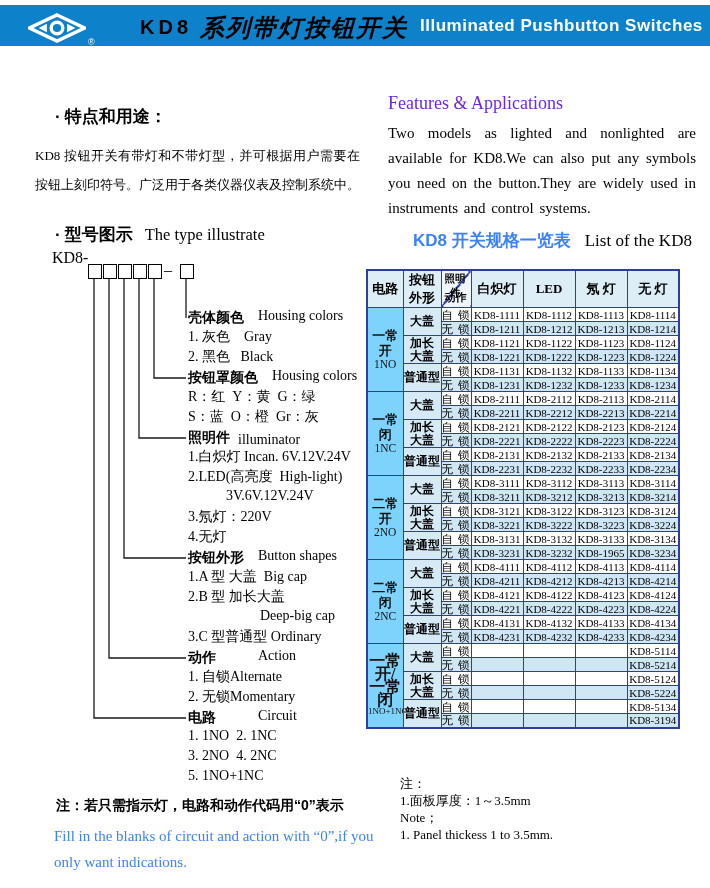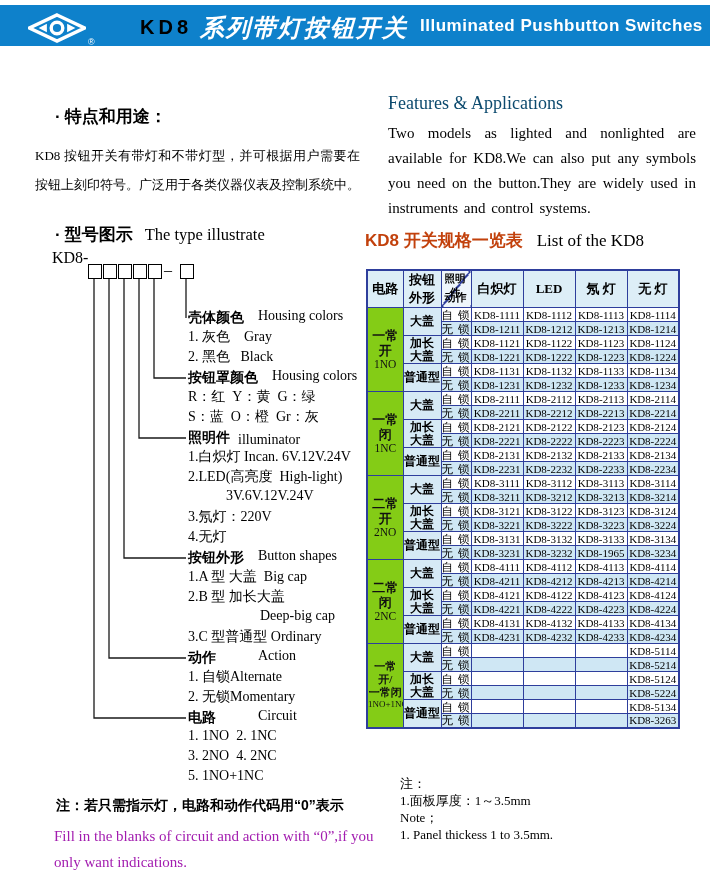--- a/index.html
+++ b/index.html
@@ -4,59 +4,59 @@
 <style>
   html,body{margin:0;padding:0;background:#fff;}
   .page{position:relative;width:710px;height:888px;background:#fff;overflow:hidden;
         font-family:"Liberation Serif","DejaVu Serif",serif;color:#111;}
   .abs{position:absolute;}
   
   .band{position:absolute;left:0;top:5px;width:710px;height:41px;background:#0e81cb;}
   .band .kd8{position:absolute;left:140px;top:11px;font:700 20px "Liberation Sans","DejaVu Sans",sans-serif;
              letter-spacing:4px;color:#000;}
   .band .tzh{position:absolute;left:200px;top:7px;font:900 24px "Liberation Sans","DejaVu Sans",sans-serif;
-             font-style:italic;letter-spacing:2px;color:#ffffff;}
+             font-style:italic;letter-spacing:2px;color:#000000;}
   .band .ten{position:absolute;left:420px;top:11px;font:600 17px "Liberation Sans","DejaVu Sans",sans-serif;
              color:#fff;letter-spacing:0.5px;}
   .logo{position:absolute;left:28px;top:8px;}
   
   .h-zh{font:700 17px "Liberation Sans","DejaVu Sans",sans-serif;color:#000;}
   .h-en{font:400 16.5px "Liberation Serif","DejaVu Serif",serif;color:#000;}
   .para{font-size:13px;line-height:29px;text-align:justify;color:#000;}
-  .fe-title{font:400 18px "Liberation Serif","DejaVu Serif",serif;color:#0c4a6e;}
+  .fe-title{font:400 18px "Liberation Serif","DejaVu Serif",serif;color:#6d28d9;}
   .fe-body{font-size:15px;line-height:25px;text-align:justify;word-spacing:2px;color:#000;}
   
   #diag-svg{position:absolute;left:0;top:0;width:710px;height:888px;pointer-events:none;}
   .dbox{position:absolute;width:12px;height:13px;border:1.5px solid #000;background:#fff;}
   .dprefix{position:absolute;font:400 16px "Liberation Serif","DejaVu Serif",serif;color:#000;}
   .sec-label-zh{font:700 14px "Liberation Sans","DejaVu Sans",sans-serif;color:#000;}
   .sec-label-en{position:absolute;font:400 14px "Liberation Serif","DejaVu Serif",serif;color:#000;white-space:pre;}
   .sec-item{position:absolute;font:400 14px "Liberation Serif","DejaVu Serif",serif;color:#000;white-space:pre;}
   .note-zh{font:700 14px "Liberation Sans","DejaVu Sans",sans-serif;color:#000;}
-  .note-en{font-size:15px;line-height:26px;color:#a21caf;}
+  .note-en{font-size:15px;line-height:26px;color:#3b82f6;}
   
-  .tbl-title-zh{font:700 17px "Liberation Sans","DejaVu Sans",sans-serif;color:#c2410c;}
+  .tbl-title-zh{font:700 17px "Liberation Sans","DejaVu Sans",sans-serif;color:#3b82f6;margin-left:48px;}
   .tbl-title-en{font:400 17px "Liberation Serif","DejaVu Serif",serif;color:#000;margin-left:10px;}
   table.spec{border-collapse:collapse;table-layout:fixed;width:312px;border:2px solid #2e3e9c;}
   table.spec td,table.spec th{border:1px solid #2e3e9c;padding:0;text-align:center;vertical-align:middle;overflow:hidden;}
   table.spec th{height:34px;background:#ddeef7;font:700 13px "Liberation Serif","DejaVu Serif",serif;color:#000;}
   table.spec th.diag{position:relative;background:#eef6fb;
      background-image:linear-gradient(to bottom right,transparent calc(50% - 1px),#2e3e9c calc(50% - 1px),#2e3e9c calc(50% + 1px),transparent calc(50% + 1px));}
   .diag-top{position:absolute;top:1px;right:2px;font:700 10.5px "Liberation Serif",serif;}
   .diag-bot{position:absolute;bottom:2px;left:3px;font:700 11px "Liberation Serif",serif;}
   table.spec tr.r{height:14px;}
   td.code{font-size:11px;line-height:12px;color:#000;}
   td.act{font-size:11.5px;line-height:12px;color:#000;letter-spacing:1px;}
   .r-lock td.code,.r-lock td.act{background:#fff;}
   .r-unlock td.code,.r-unlock td.act{background:#cfe7f4;}
-  td.c-circuit{background:#84cc16;}
+  td.c-circuit{background:#7dd3fc;}
   td.c-shape{background:#d6eaf5;font:600 12px "Liberation Serif",serif;line-height:13px;color:#000;}
   td.c-circuit .zl{font:700 13px "Liberation Serif",serif;line-height:15px;}
   td.c-circuit .ll{font:400 11.5px "Liberation Serif",serif;line-height:13px;}
-  td.c-circuit.small .zl{font-size:11px;line-height:13px;}
+  td.c-circuit.small .zl{font-size:16px;line-height:13px;}
   td.c-circuit.small .ll{font-size:9px;line-height:11px;}
   .rnote{font-size:13px;line-height:17px;color:#000;}
 </style>
 </head>
 <body>
 
 <div class="page">
 
   <div class="band">
     <svg class="logo" width="58" height="30" viewBox="0 0 120 60">
@@ -439,21 +439,21 @@
             <td class="code"></td>
             <td class="code"></td>
             <td class="code"></td>
             <td class="code">KD8-5134</td>
           </tr>
           <tr class="r r-unlock">
             <td class="act">无 锁</td>
             <td class="code"></td>
             <td class="code"></td>
             <td class="code"></td>
-            <td class="code">KD8-3263</td>
+            <td class="code">KD8-3194</td>
           </tr>
         </tbody>
       </table>
   </div>
 
   <div class="abs" style="left:400px;top:775px;">
     <div class="rnote">注：</div>
     <div class="rnote">1.面板厚度：1～3.5mm</div>
     <div class="rnote">Note；</div>
     <div class="rnote">1. Panel thickess 1 to 3.5mm.</div>

